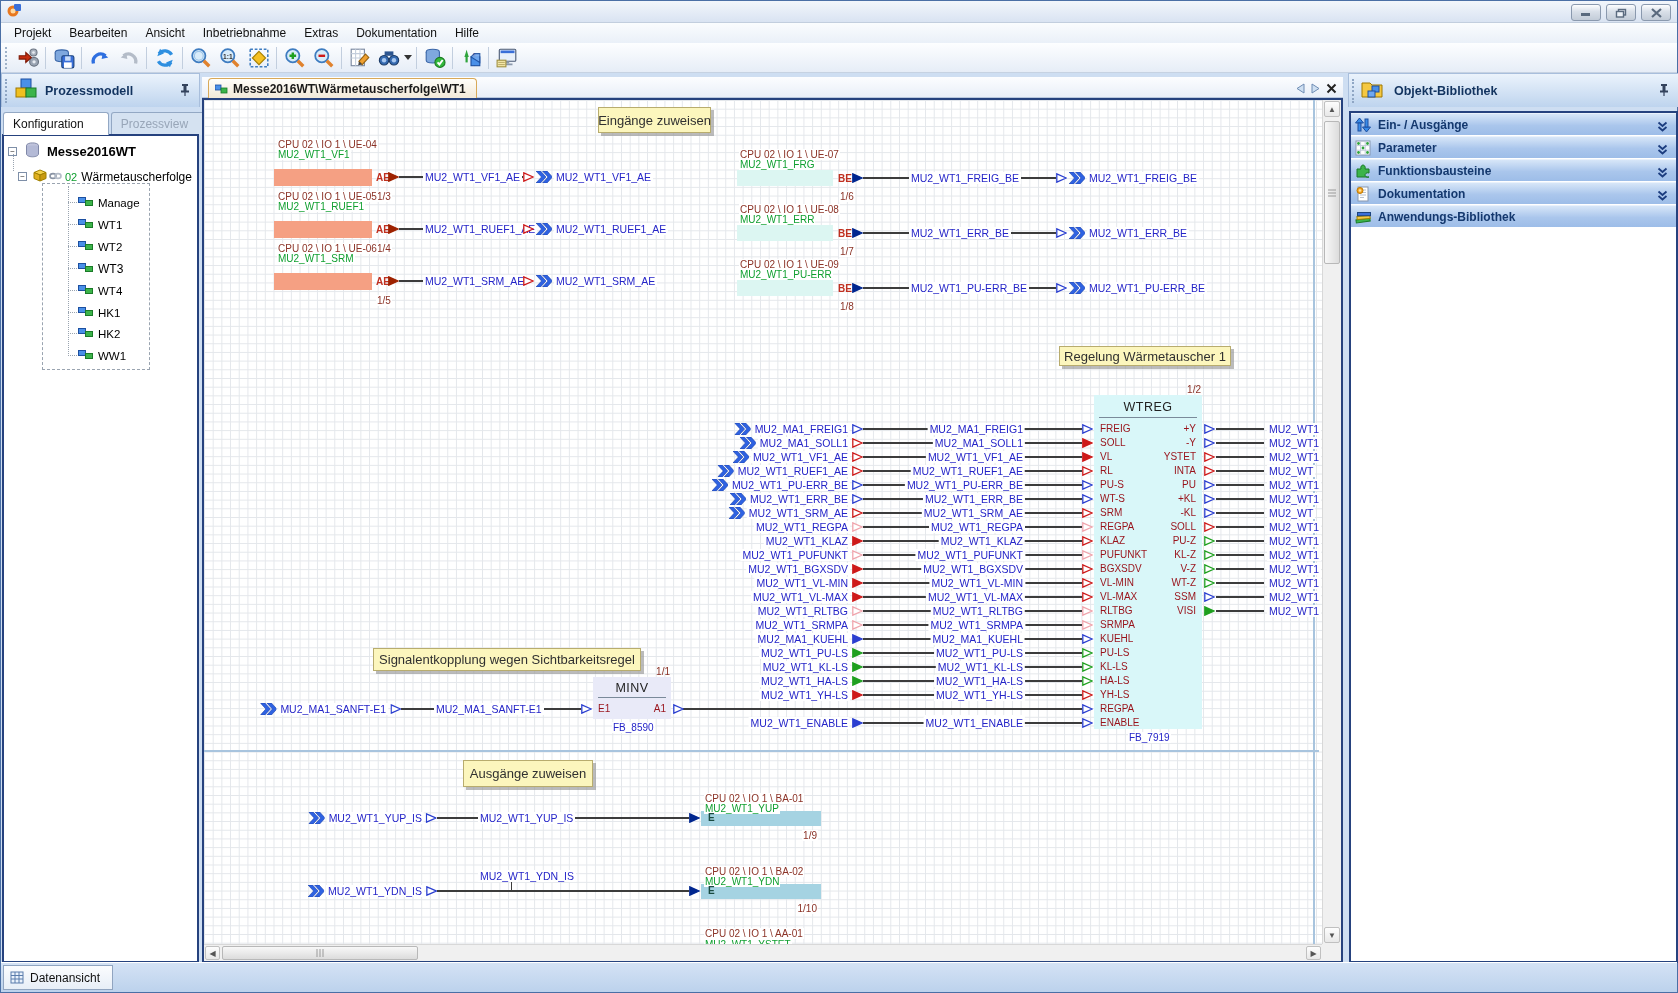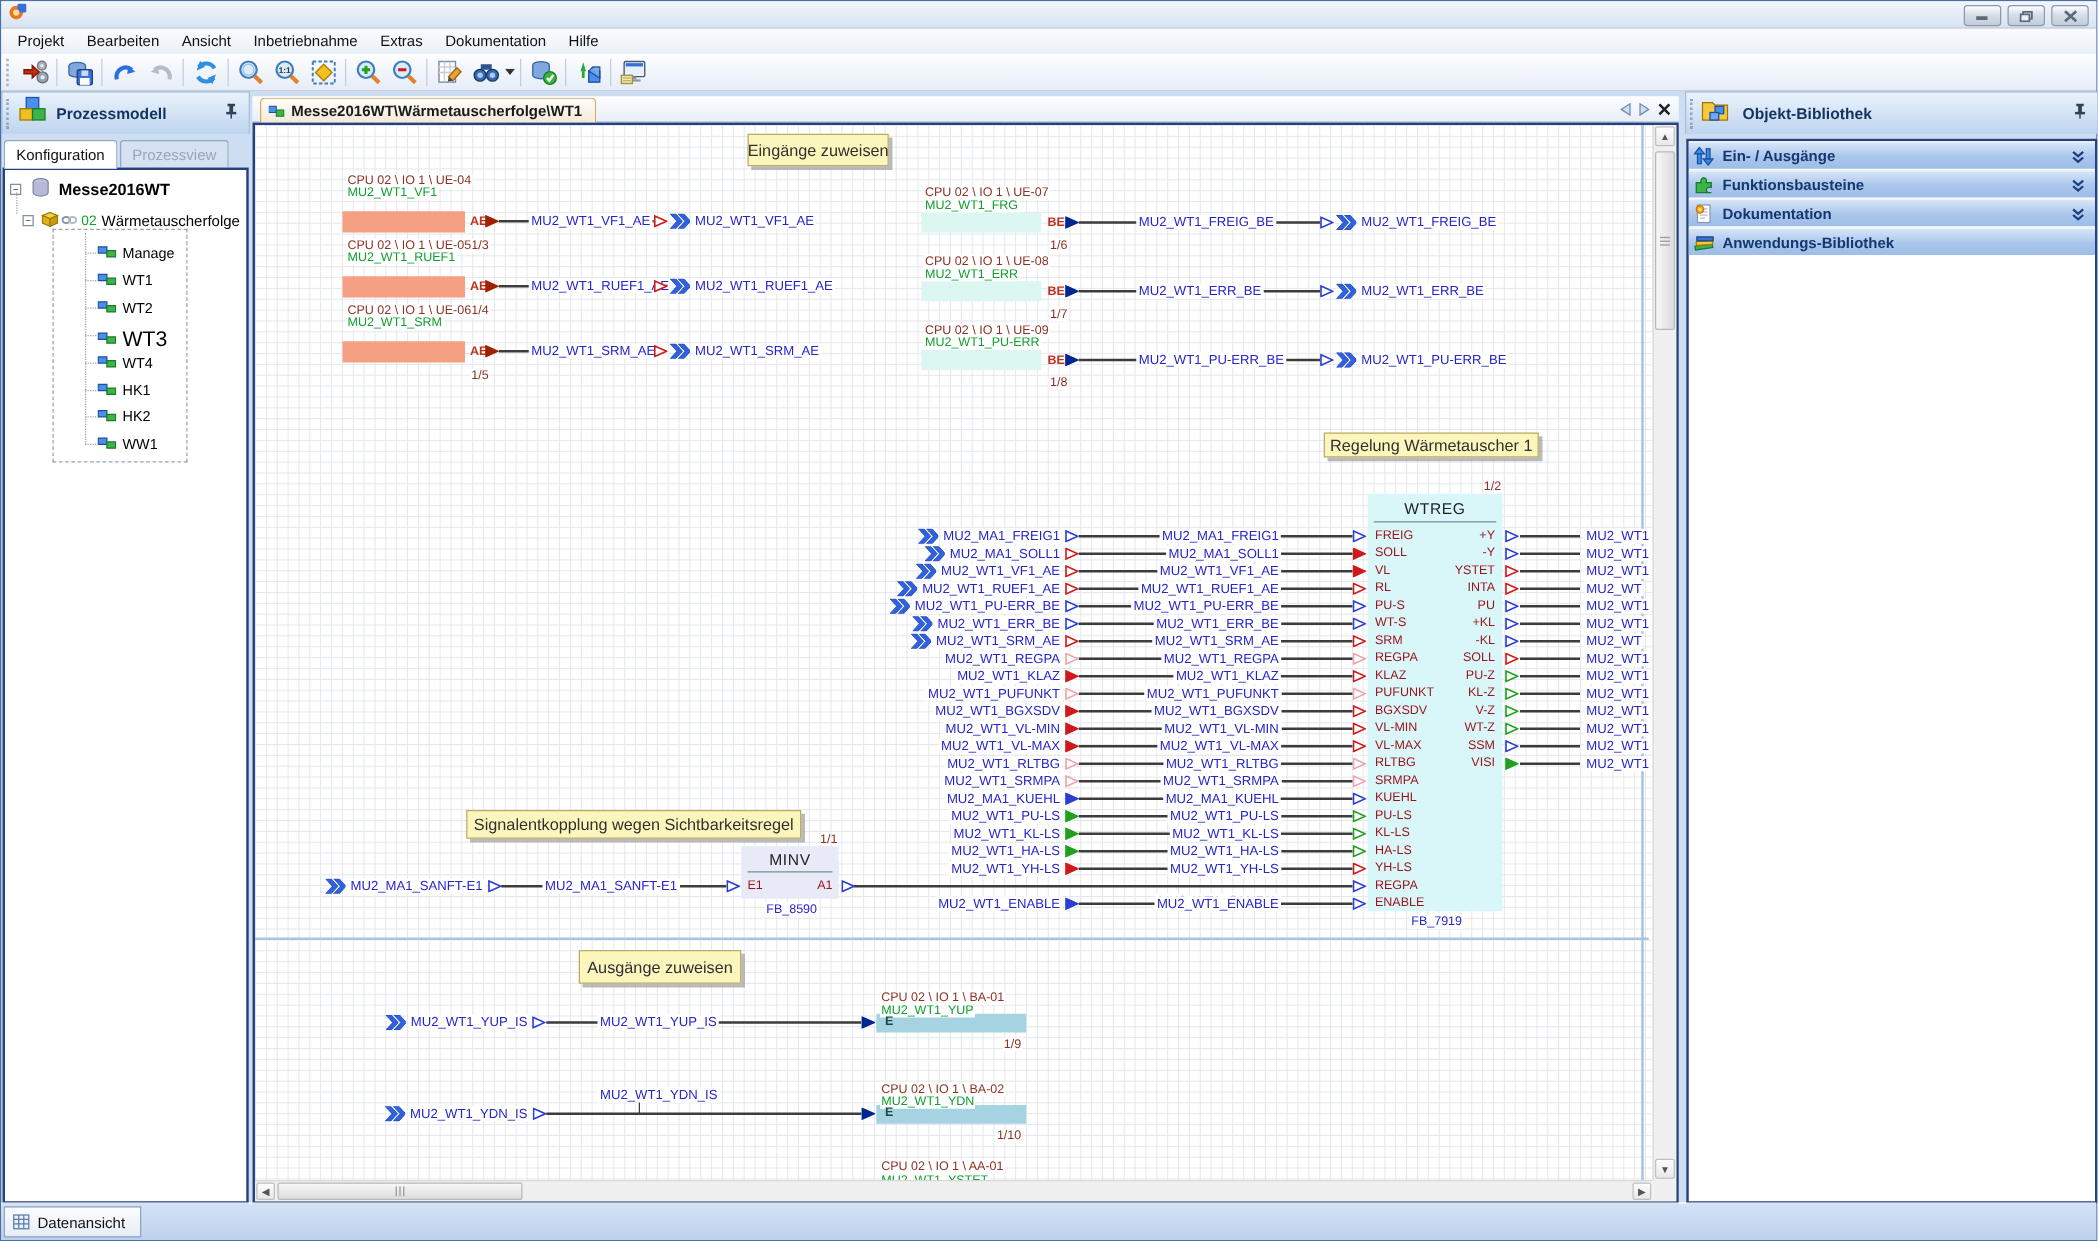--- a/index.html
+++ b/index.html
@@ -16,21 +16,21 @@
 #toolbar { position:absolute; left:0; top:42px; right:0; height:30px; background:linear-gradient(#FDFEFF,#E6EDF7); border-bottom:1px solid #C6D2E2; display:flex; align-items:center; padding-left:3px; }
 .tgrip { width:5px; height:22px; border-left:2px dotted #9FB2C8; margin:0 3px 0 1px; }
 .tbtn { width:29px; height:27px; display:flex; align-items:center; justify-content:center; border-radius:2px; }
 .tsep { width:1px; height:22px; background:#C2CEDE; margin:0 3px; }
 .tcaret { width:10px; height:26px; display:flex; align-items:center; justify-content:center; }
 .panel-header { position:absolute; height:34px; background:linear-gradient(#EBF3FC,#BED4EE); display:flex; align-items:center; border:1px solid #A8BEDC; border-bottom:none; }
 .panel-header .phgrip { width:4px; height:24px; border-left:2px dotted #8FA6C4; margin:0 4px 0 3px; }
 .panel-title { font-size:12.5px; font-weight:600; color:#12335F; margin-left:6px; }
 .pin { margin-left:auto; margin-right:8px; }
 #left-tabs { position:absolute; left:0; top:106px; width:199px; height:28px; display:flex; align-items:flex-end; padding-left:2px; }
-.ltab { font-size:12px; padding:4px 9px 4px 9px; border:1px solid #93A8C4; border-bottom:none; border-radius:3px 3px 0 0; }
+.ltab { font-size:12px; padding:4px 24px 4px 9px; border:1px solid #93A8C4; border-bottom:none; border-radius:3px 3px 0 0; }
 .ltab.active { background:#FFFFFF; color:#111; position:relative; z-index:2; }
 .ltab.inactive { background:#D5E2F1; color:#98A6B8; margin-left:2px; }
 #left-content { position:absolute; left:1px; top:133px; width:197px; height:829px; background:#fff; border:2px solid #26427E; }
 #tree { position:relative; width:100%; height:100%; font-size:12px; }
 .titem { position:absolute; white-space:nowrap; display:flex; align-items:center; }
 .dashbox { position:absolute; border:1px dashed #9AA4B0; }
 .dotv { position:absolute; border-left:1px dotted #9AA4B0; }
 .doth { position:absolute; border-top:1px dotted #9AA4B0; }
 .expander { width:9px; height:9px; border:1px solid #7E8FA8; background:#fff; display:inline-flex; align-items:center; justify-content:center; font-size:8px; line-height:7px; color:#333; }
 #canvas-area { position:absolute; left:201px; top:76px; width:1141px; height:886px; }
@@ -311,21 +311,21 @@
               <rect x="7.5" y="4.5" width="7" height="5" fill="#3CB44A" stroke="#1A7A28"></rect>
             </svg></span>
           <span style="margin-left:5px;font-size:11.5px">WT2</span>
         </div>
         <div class="doth" style="left: 64px; top: 131.7px; width: 9px;"></div>
         <div class="titem" style="left: 74px; top: 125.7px;">
           <span><svg width="15" height="11">
               <rect x="0.5" y="1.5" width="7" height="5" fill="#4A90E8" stroke="#1C4FA0"></rect>
               <rect x="7.5" y="4.5" width="7" height="5" fill="#3CB44A" stroke="#1A7A28"></rect>
             </svg></span>
-          <span style="margin-left:5px;font-size:17px">WT3</span>
+          <span style="margin-left:5px;font-size:12px">WT3</span>
         </div>
         <div class="doth" style="left: 64px; top: 153.6px; width: 9px;"></div>
         <div class="titem" style="left: 74px; top: 147.6px;">
           <span><svg width="15" height="11">
               <rect x="0.5" y="1.5" width="7" height="5" fill="#4A90E8" stroke="#1C4FA0"></rect>
               <rect x="7.5" y="4.5" width="7" height="5" fill="#3CB44A" stroke="#1A7A28"></rect>
             </svg></span>
           <span style="margin-left:5px;font-size:11.5px">WT4</span>
         </div>
         <div class="doth" style="left: 64px; top: 175.5px; width: 9px;"></div>
@@ -992,20 +992,37 @@
           </svg>
         </span>
         <span class="rlabel">Ein- / Ausgänge</span>
         <span class="rchev"><svg width="11" height="12">
             <path d="M1.5 1.5 L5.5 5 L9.5 1.5 M1.5 6 L5.5 9.5 L9.5 6" fill="none" stroke="#1B3C7E" stroke-width="1.8"></path>
           </svg></span>
       </div>
       <div class="rsection">
         <span style="margin-left:3px;display:inline-flex;width:18px;justify-content:center">
           <svg width="16" height="16">
+            <rect x="1" y="1" width="14" height="14" fill="#fff" stroke="#8898B0"></rect>
+            <path d="M1 5.6 H15 M1 10.2 H15 M5.6 1 V15 M10.2 1 V15" stroke="#C0CAD8"></path>
+            <circle cx="3.5" cy="3.5" r="1.4" fill="#2FA43C"></circle>
+            <circle cx="8" cy="8" r="1.4" fill="#2FA43C"></circle>
+            <circle cx="12.5" cy="3.5" r="1.4" fill="#2FA43C"></circle>
+            <circle cx="3.5" cy="12.5" r="1.4" fill="#2FA43C"></circle>
+            <circle cx="12.5" cy="12.5" r="1.4" fill="#2FA43C"></circle>
+          </svg>
+        </span>
+        <span class="rlabel">Parameter</span>
+        <span class="rchev"><svg width="11" height="12">
+            <path d="M1.5 1.5 L5.5 5 L9.5 1.5 M1.5 6 L5.5 9.5 L9.5 6" fill="none" stroke="#1B3C7E" stroke-width="1.8"></path>
+          </svg></span>
+      </div>
+      <div class="rsection">
+        <span style="margin-left:3px;display:inline-flex;width:18px;justify-content:center">
+          <svg width="16" height="16">
             <path d="M2 6 H6 C5 3.5 7 2 8 2 C9 2 11 3.5 10 6 H14 V10 C11.5 9 10 11 10 12 C10 13 11.5 15 14 14 V14 H2 Z" fill="#3CB44A" stroke="#1A7A28"></path>
           </svg>
         </span>
         <span class="rlabel">Funktionsbausteine</span>
         <span class="rchev"><svg width="11" height="12">
             <path d="M1.5 1.5 L5.5 5 L9.5 1.5 M1.5 6 L5.5 9.5 L9.5 6" fill="none" stroke="#1B3C7E" stroke-width="1.8"></path>
           </svg></span>
       </div>
       <div class="rsection">
         <span style="margin-left:3px;display:inline-flex;width:18px;justify-content:center">

